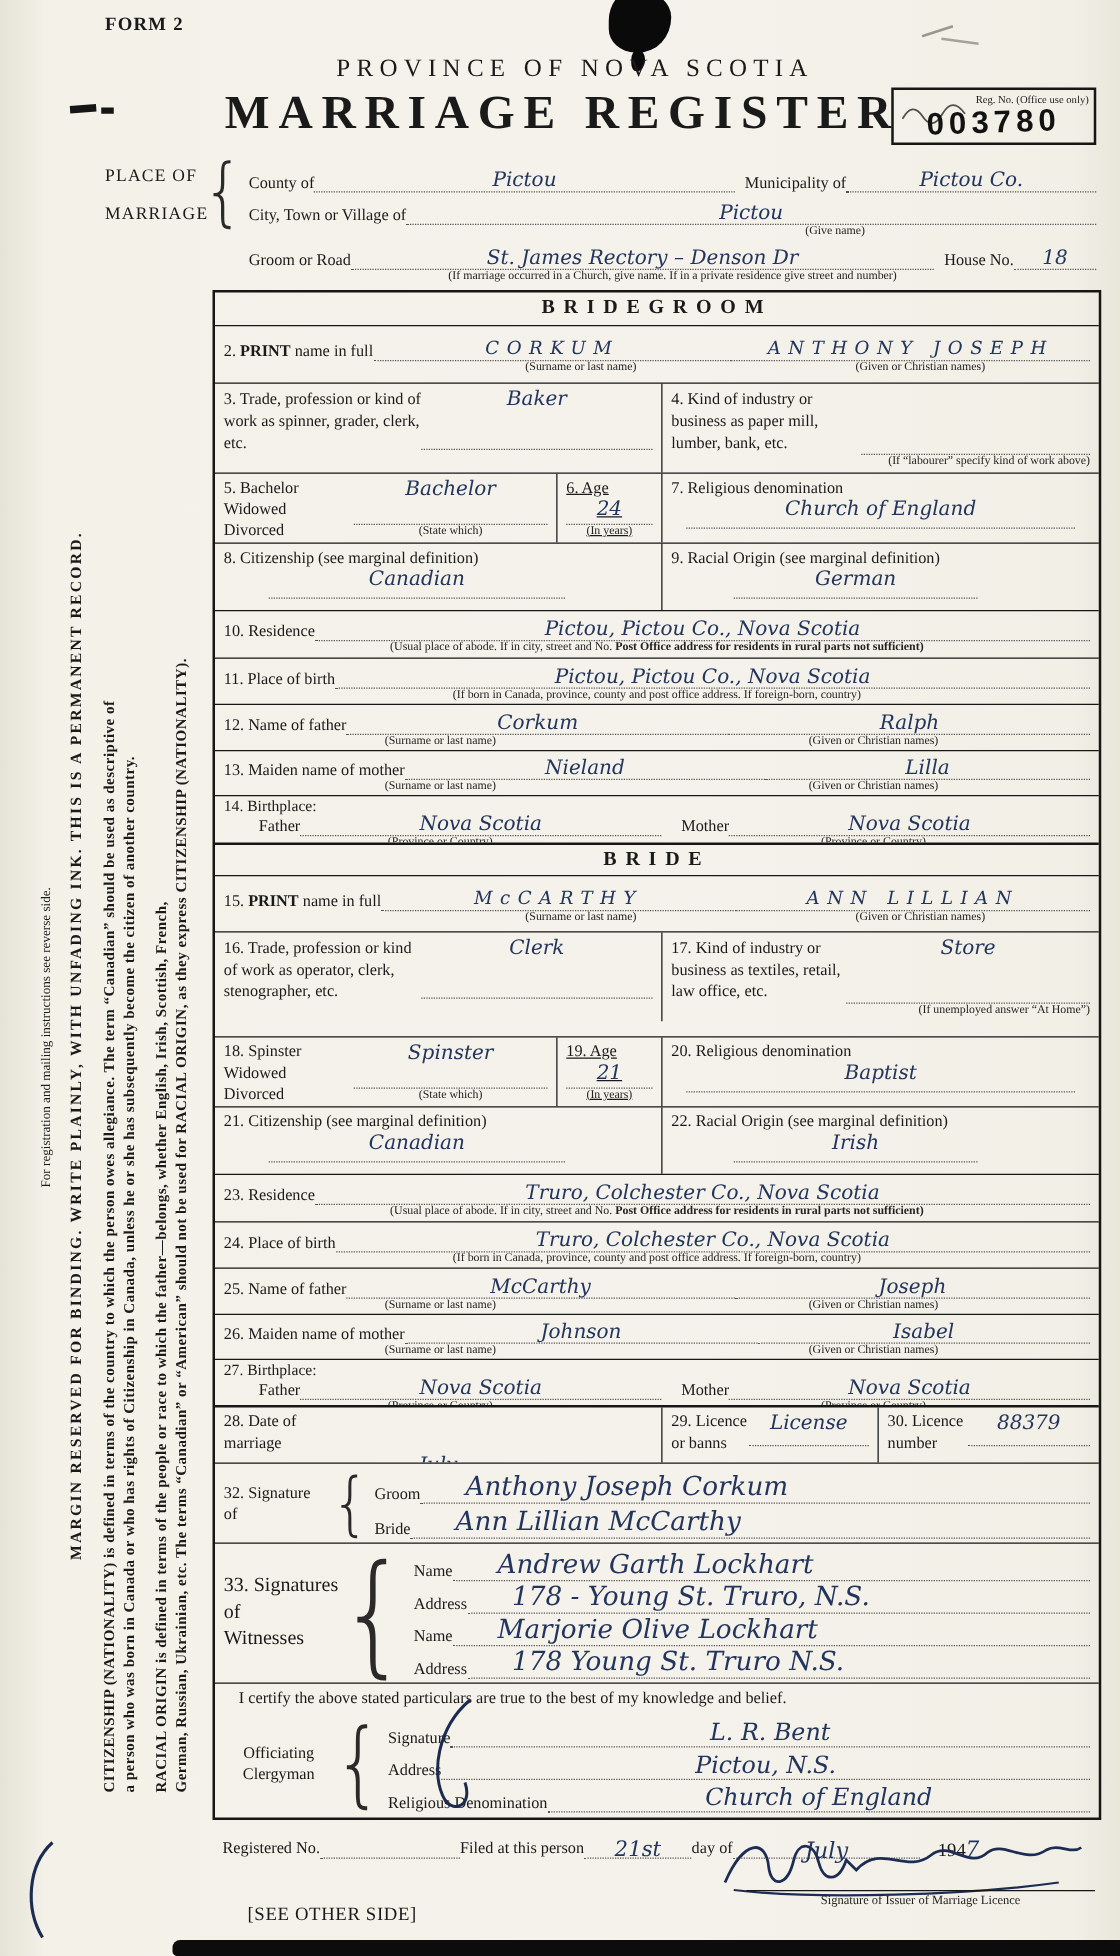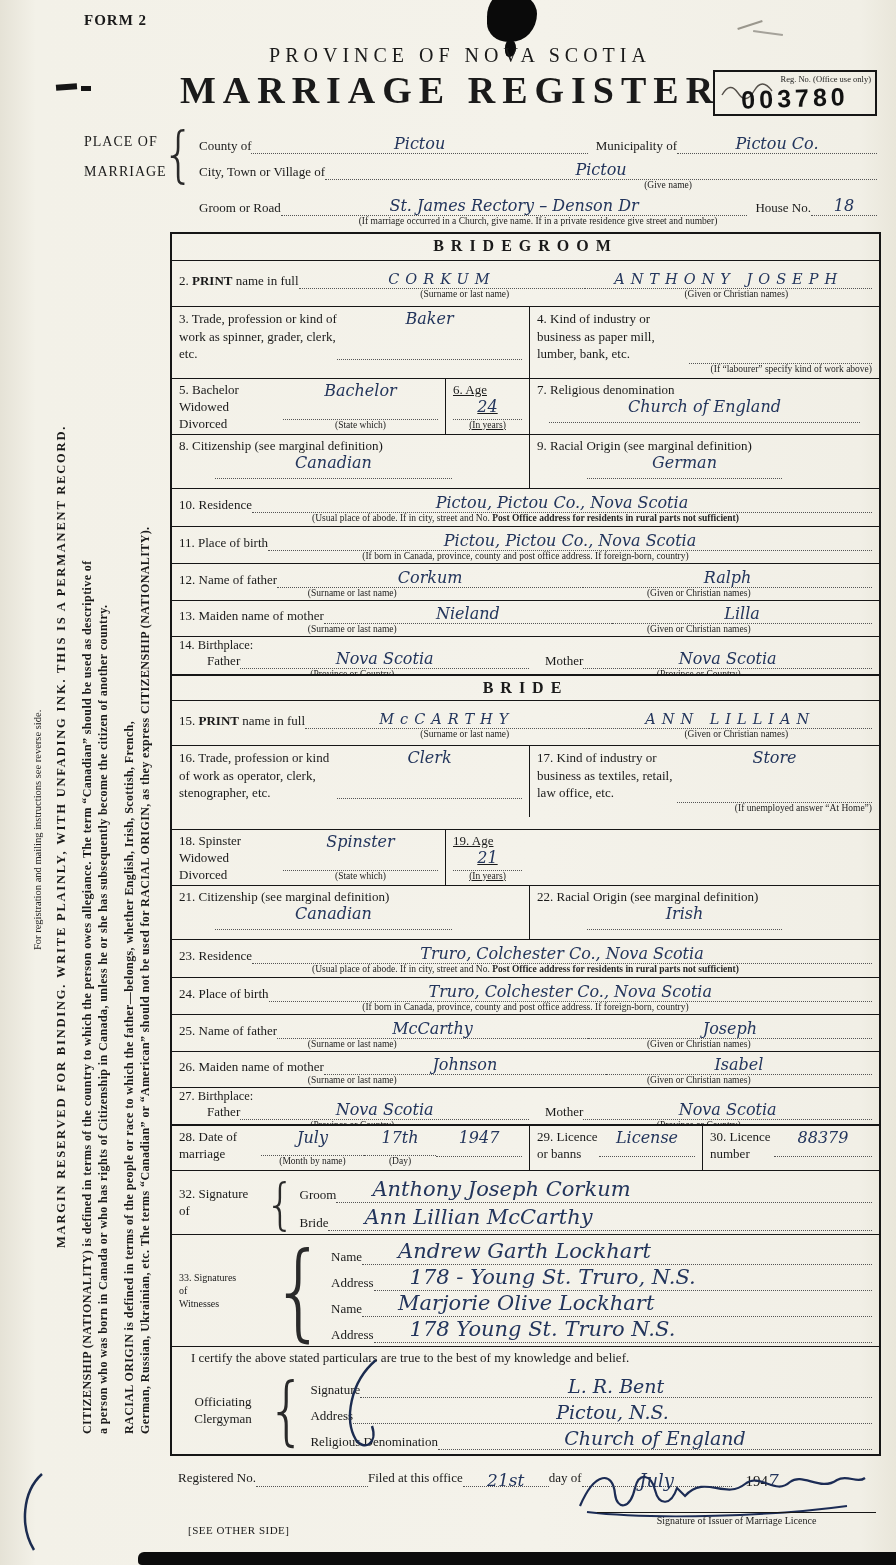--- a/index.html
+++ b/index.html
@@ -275,20 +275,24 @@
         <div class="col" style="flex:1;justify-content:flex-end;">
           <span class="fill hw">Spinster</span>
           <span class="hint">(State which)</span>
         </div>
       </div>
       <div class="cell cw84 col">
         <span class="lbl">19. Age</span>
         <span class="fill hw" style="margin-top:auto;">21</span>
         <span class="hint">(In years)</span>
       </div>
+      <div class="cell col" style="flex:1;">
+        <span class="lbl">20. Religious denomination</span>
+        <span class="fill hw" style="margin:auto 12px 8px;">Baptist</span>
+      </div>
     </div>
 
     <div class="trow" style="height:54px;">
       <div class="cell cw357 col">
         <span class="lbl">21. Citizenship (see marginal definition)</span>
         <span class="fill hw" style="margin:auto 70px 6px 36px;">Canadian</span>
       </div>
       <div class="cell col" style="flex:1;">
         <span class="lbl">22. Racial Origin (see marginal definition)</span>
         <span class="fill hw" style="margin:auto 90px 6px 50px;">Irish</span>
@@ -353,21 +357,21 @@
           <span class="fill hw">Nova Scotia</span>
         </div>
         <div style="display:flex;">
           <span class="hint" style="flex:1;">(Province or Country)</span>
           <span class="hint" style="flex:1;">(Province or Country)</span>
         </div>
       </div>
     </div>
 
     <div class="trow" style="height:46px;border-top:2px solid #161616;">
-      <div class="cell cw357" style="display:flex;">
+      <div class="cell cw357" style="display:flex;flex-direction:column;">
         <div class="prelines" style="width:82px;">28. Date of
 marriage</div>
         <div class="seg" style="justify-content:flex-end;">
           <span class="fill hw">July</span>
           <span class="hint">(Month by name)</span>
         </div>
         <div class="seg" style="max-width:72px;justify-content:flex-end;">
           <span class="fill hw">17th</span>
           <span class="hint">(Day)</span>
         </div>
@@ -404,21 +408,21 @@
           <div class="line" style="height:28px;">
             <span class="lbl">Bride</span>
             <span class="fill hw sigtext">Ann Lillian McCarthy</span>
           </div>
         </div>
       </div>
     </div>
 
     <div class="trow" style="height:112px;">
       <div class="cell" style="flex:1;display:flex;align-items:center;">
-        <div class="prelines" style="width:92px;font-size:10px;">33. Signatures
+        <div class="prelines" style="width:92px;font-size:16px;">33. Signatures
 of
 Witnesses</div>
         <div class="brace" style="font-size:88px;transform:scaleY(1.2);">{</div>
         <div style="flex:1;padding-left:4px;">
           <div class="line" style="height:26px;">
             <span class="lbl">Name</span>
             <span class="fill hw sigtext">Andrew Garth Lockhart</span>
           </div>
           <div class="line" style="height:26px;">
             <span class="lbl">Address</span>
@@ -465,28 +469,28 @@
     </div>
   </div>
 
   <svg style="position:absolute;left:332px;top:1356px;" width="60" height="96" viewBox="0 0 60 96">
     <path d="M44 4 C 18 26, 12 64, 24 84 C 32 95, 46 88, 40 70" stroke="#1c2c50" stroke-width="2.4" fill="none"></path>
   </svg>
 
   <div style="position:absolute;left:178px;top:1470px;width:698px;display:flex;">
     <span class="lbl">Registered No.</span>
     <span class="dotfill" style="width:112px;"></span>
-    <span class="lbl">Filed at this office</span>
+    <span class="lbl">Filed at this person</span>
     <span class="dotfill hw" style="width:86px;font-size:17px;">21st</span>
     <span class="lbl">day of</span>
     <span class="dotfill hw" style="width:150px;font-size:18px;">July</span>
     <span class="lbl" style="font-size:15px;margin-left:14px;"><span>194</span><span class="hw" style="font-size:17px;">7</span></span>
   </div>
 
   <svg style="position:absolute;left:575px;top:1466px;" width="295" height="52" viewBox="0 0 295 52">
     <path d="M5 40 C 20 5, 38 5, 40 28 C 42 44, 55 44, 60 22 C 64 6, 76 8, 80 24 C 84 40, 96 40, 102 22 L 110 30 C 130 8, 150 34, 170 18 C 185 6, 200 30, 215 16 C 228 6, 245 26, 262 14 C 272 8, 282 18, 290 12" stroke="#1c2c55" stroke-width="2.2" fill="none"></path>
     <path d="M12 46 C 80 54, 200 50, 272 40" stroke="#1c2c55" stroke-width="1.8" fill="none"></path>
   </svg>
   <div class="hint" style="position:absolute;left:597px;top:1512px;width:279px;border-top:1px solid #161616;padding-top:2px;font-size:10px;">Signature of Issuer of Marriage Licence</div>
 
-  <div style="position:absolute;left:188px;top:1524px;font-size:11px;letter-spacing:0.5px;font-family:Liberation Serif, serif;">[SEE OTHER SIDE]</div>
+  <div style="position:absolute;left:198px;top:1524px;font-size:15px;letter-spacing:0.5px;font-family:Liberation Serif, serif;">[SEE OTHER SIDE]</div>
 
 </div>
 
 </body></html>

